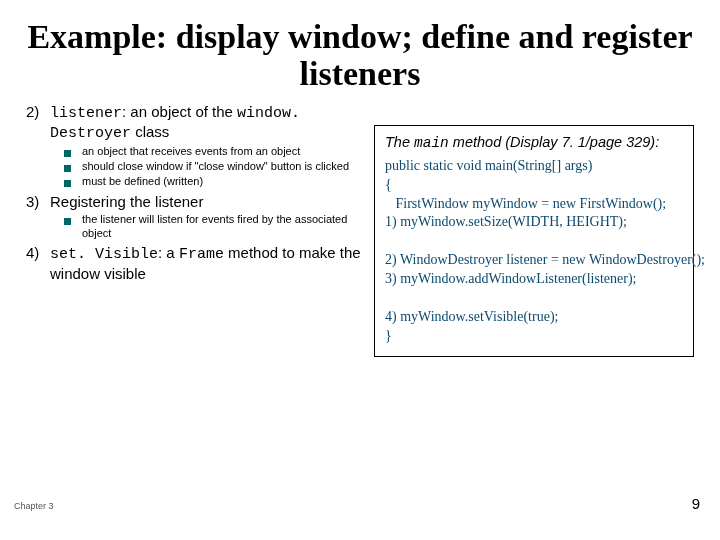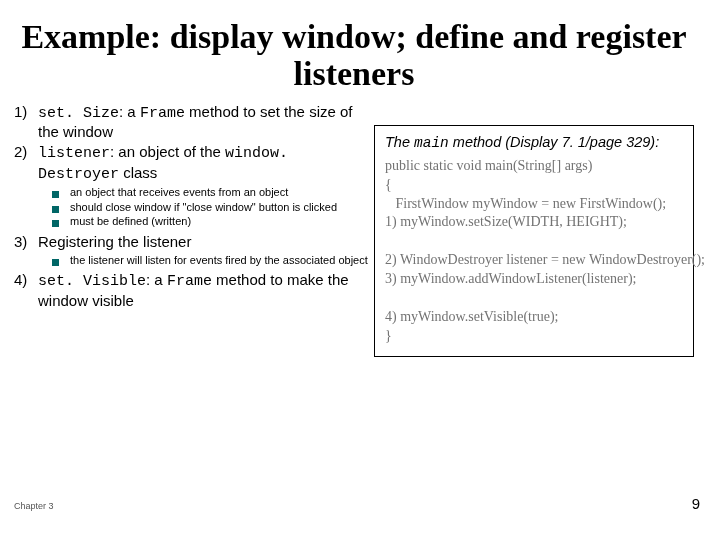--- a/index.html
+++ b/index.html
@@ -1,25 +1,25 @@
 <!DOCTYPE html>
 <html><head>
 <meta charset="utf-8">
 <style>
   * { box-sizing: border-box; margin: 0; padding: 0; }
   html, body { width: 720px; height: 540px; background: #fff; font-family: Verdana, Geneva, sans-serif; }
-  .slide { position: relative; width: 720px; height: 520px; padding: 18px 26px 0 14px; }
+  .slide { position: relative; width: 720px; height: 520px; padding: 18px 26px 0 26px; }
   .title { font-family: "Times New Roman", Times, serif; font-size: 34px; line-height: 1.1; text-align: center; color: #000; margin-bottom: 10px; }
   .cols { display: flex; }
   .left { width: 360px; font-size: 15px; line-height: 1.22; }
   .right { width: 320px; padding-top: 22px; }
   .codebox { border: 1px solid #000; padding: 8px 10px 10px 10px; font-size: 14.5px; }
   .codebox .heading { font-size: 14.5px; margin-bottom: 6px; font-style: italic; }
   .codebox .heading .mono { font-family: "Courier New", monospace; }
-  .codebox .codeblock { font-family: "Times New Roman", serif; font-size: 14px; line-height: 1.35; color: #737373; white-space: pre; }
+  .codebox .codeblock { font-family: "Times New Roman", serif; font-size: 14px; line-height: 1.35; color: #0c4a6e; white-space: pre; }
   ol.main { list-style: none; }
   ol.main > li { margin-bottom: 2px; }
   .num { display: inline-block; width: 24px; vertical-align: top; }
   .li-body { display: inline-block; width: 320px; vertical-align: top; }
   .mono { font-family: "Courier New", monospace; }
   ul.sub { list-style: none; margin: 2px 0 4px 38px; }
   ul.sub li { position: relative; padding-left: 18px; font-size: 11px; line-height: 1.25; margin-bottom: 1px; }
   ul.sub li::before { content: ""; position: absolute; left: 0; top: 5px; width: 7px; height: 7px; background: #006666; }
   .footer { position: absolute; bottom: 8px; left: 14px; right: 20px; font-size: 9px; color: #555; display: flex; justify-content: space-between; align-items: baseline; }
   .footer .center { position: absolute; left: 0; right: 0; text-align: center; }
@@ -28,23 +28,20 @@
 </head>
 <body>
 
 <div class="slide">
   <h1 class="title">Example: display window; define and register listeners</h1>
 
   <div class="cols">
     <div class="left">
       <ol class="main">
 
-        <li>
-          <span class="num">1)</span><span class="li-body"><span class="mono">set. Size</span><span>: a </span><span class="mono">Frame</span><span> method to set the size of the window</span></span>
-        </li>
 
         <li>
           <span class="num">2)</span><span class="li-body"><span class="mono">listener</span><span>: an object of the </span><span class="mono">window. Destroyer</span><span> class</span></span>
           <ul class="sub">
             <li>an object that receives events from an object</li>
             <li>should close window if "close window" button is clicked</li>
             <li>must be defined (written)</li>
           </ul>
         </li>
 

